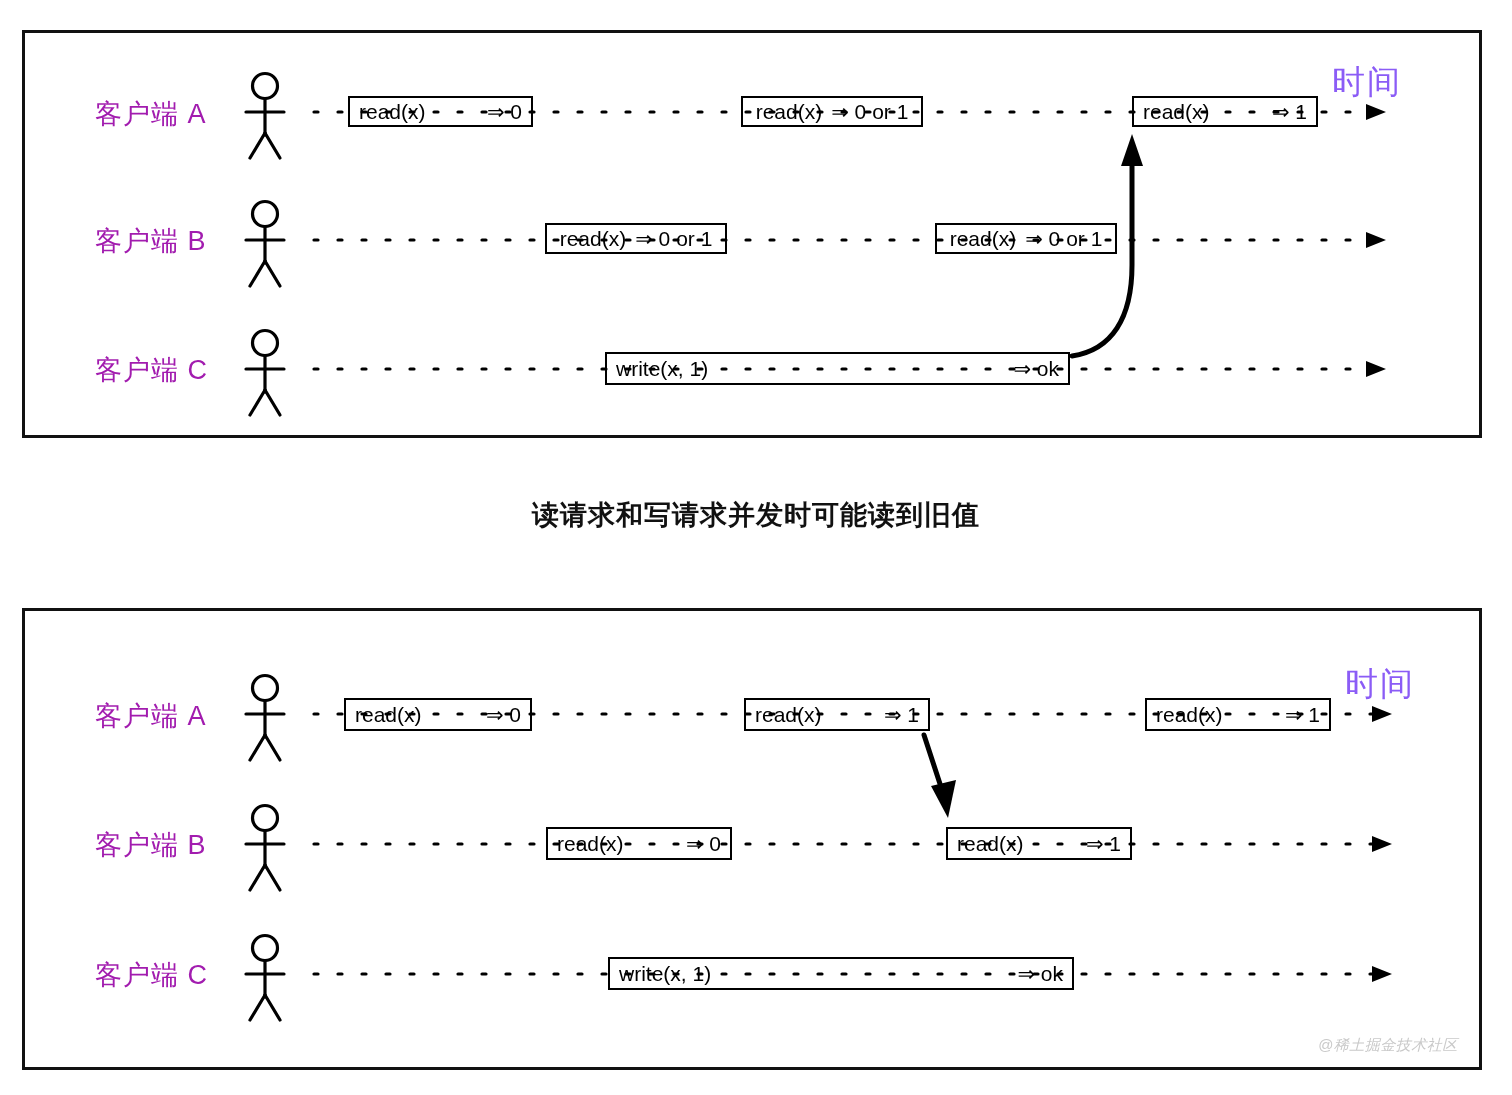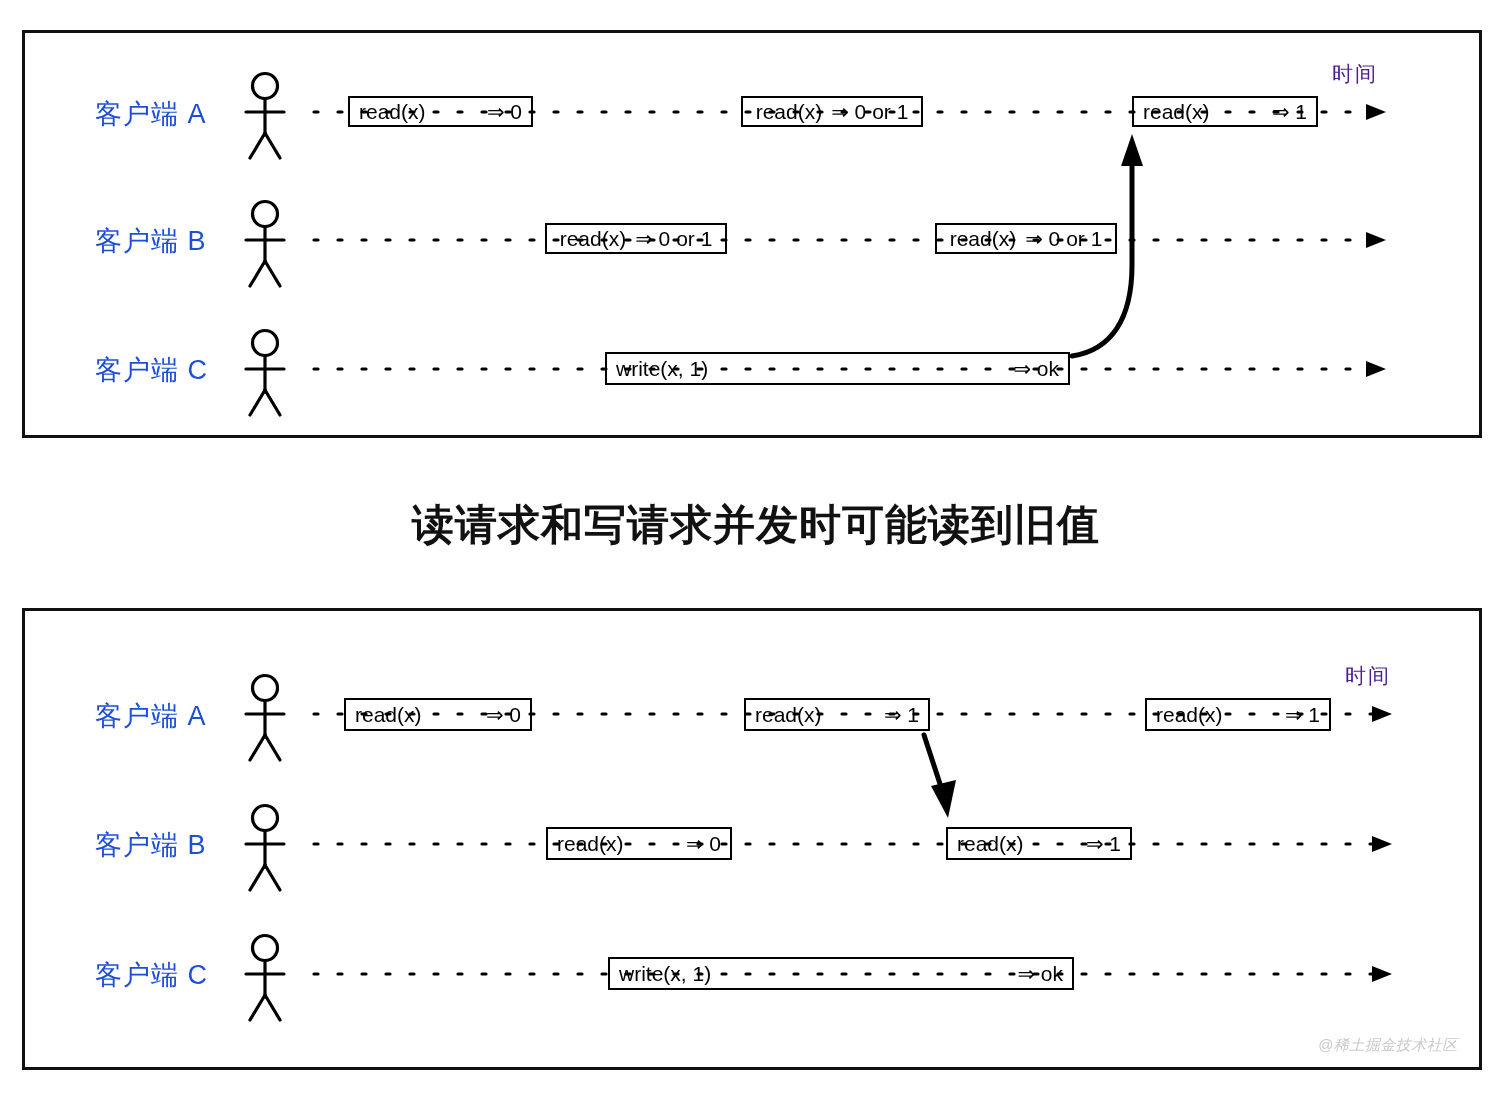--- a/index.html
+++ b/index.html
@@ -28,21 +28,21 @@
     position: absolute;
     left: 0; top: 0;
     width: 1512px;
     height: 1095px;
     pointer-events: none;
   }
 
   .actor-label {
     position: absolute;
     font-size: 27px;
-    color: #1d4ed8;
+    color: #a21caf;
     white-space: nowrap;
     letter-spacing: 1px;
     font-family: "Liberation Sans", sans-serif;
   }
 
   .op-box {
     position: absolute;
     box-sizing: border-box;
     border: 2.5px solid #000000;
     background: #ffffff;
@@ -56,41 +56,41 @@
     line-height: 1;
     white-space: nowrap;
   }
   .op-box.tight { justify-content: center; }
   .op-box .op-call { margin-right: 6px; }
   .op-box .op-ret { }
   .op-box.tight .op-call { margin-right: 9px; }
 
   .time-label {
     position: absolute;
-    font-size: 21px;
-    color: #4c1d95;
+    font-size: 33px;
+    color: #8b5cf6;
     white-space: nowrap;
     letter-spacing: 2px;
   }
 
   .watermark {
     position: absolute;
     font-size: 15px;
     color: #c9c9c9;
     white-space: nowrap;
     letter-spacing: 0.5px;
     font-style: italic;
   }
 
   .caption {
     position: absolute;
     left: 0;
     width: 1512px;
     text-align: center;
-    font-size: 42px;
+    font-size: 27px;
     font-weight: bold;
     color: #111111;
     letter-spacing: 1px;
     white-space: nowrap;
   }
 </style>
 </head>
 <body>
 
 <div id="page">

